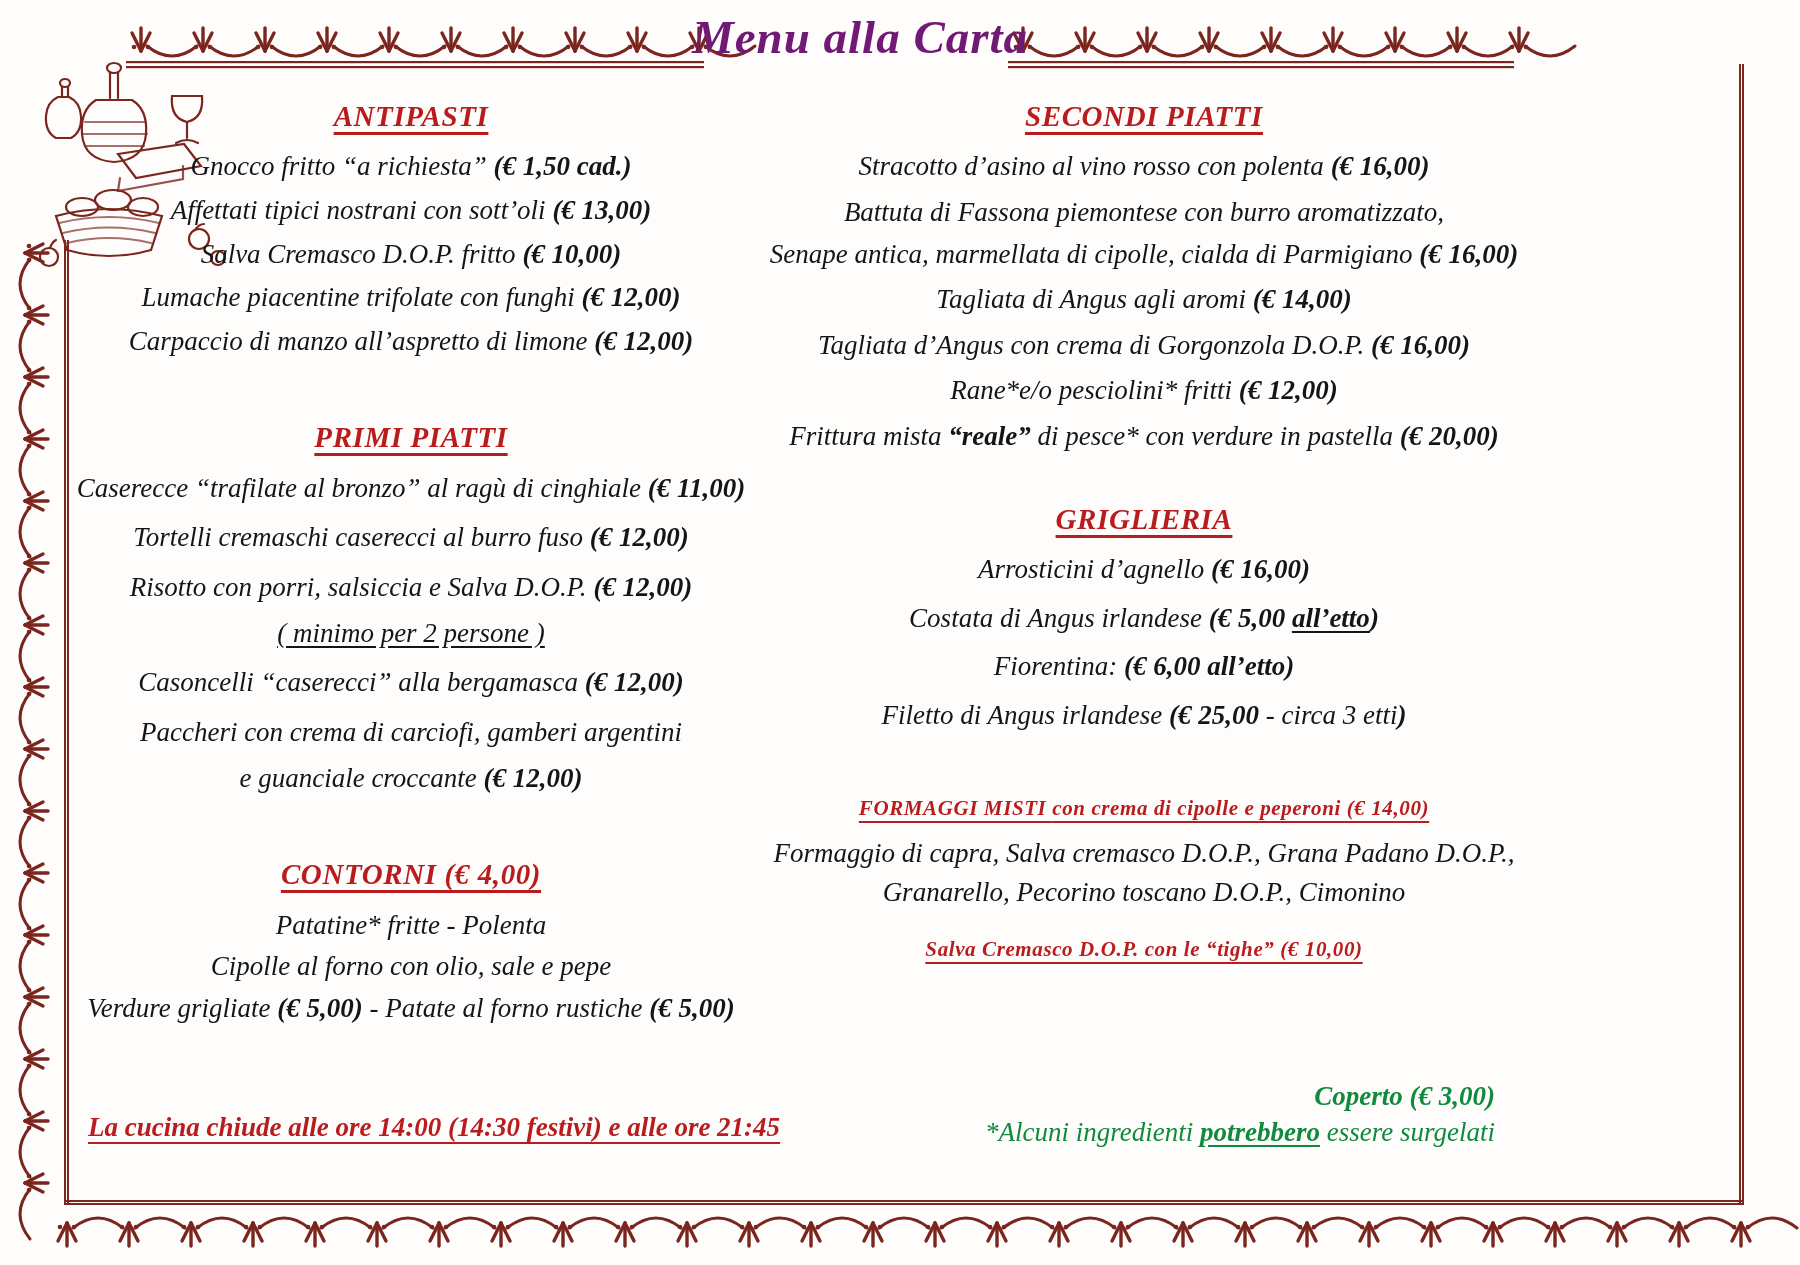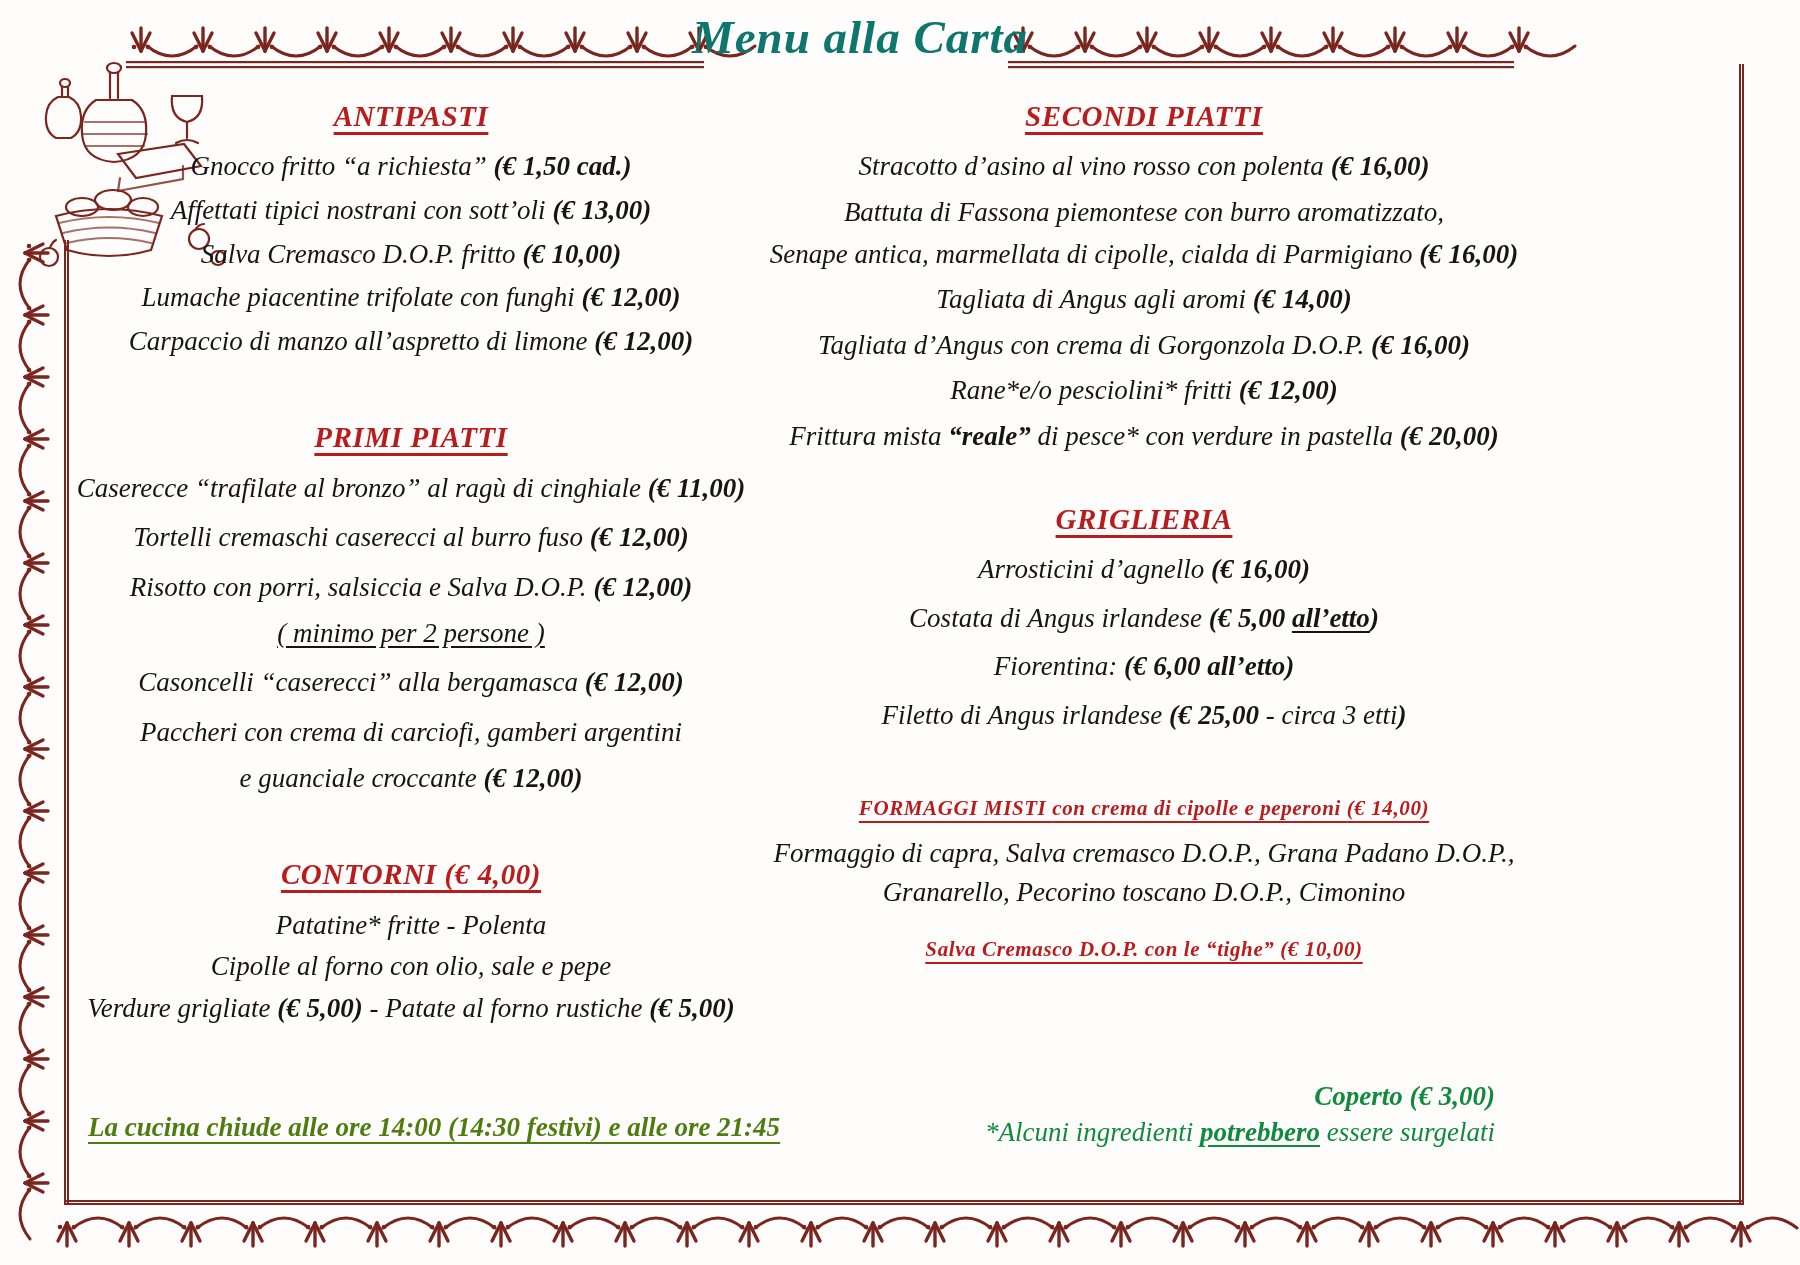--- a/index.html
+++ b/index.html
@@ -1,21 +1,21 @@
 <!DOCTYPE html>
 <html><head>
 <meta charset="utf-8">
 <style>
   html,body{margin:0;padding:0;background:#e8e8e8;}
   .page{position:relative;width:1800px;height:1265px;background:#fffdfc;overflow:hidden;
         font-family:"Liberation Serif","DejaVu Serif",serif;}
   
   .title{position:absolute;left:690px;top:12px;width:340px;text-align:center;
          font-style:italic;font-weight:bold;font-size:47px;line-height:1.1;
-         color:#0f766e;letter-spacing:1px;}
+         color:#701a75;letter-spacing:1px;}
   
   .orn{position:absolute;overflow:visible;}
   .orn-top-left{left:126px;top:22px;}
   .orn-top-right{left:1008px;top:22px;}
   .orn-bottom{left:52px;top:1206px;}
   .orn-left{left:54px;top:238px;transform:rotate(90deg);transform-origin:0 0;}
   .orn-right{left:1798px;top:1202px;transform:rotate(-90deg);transform-origin:0 0;}
   
   .frame-left{position:absolute;left:64px;top:240px;bottom:62px;width:0;border-left:5px double #7a251d;}
   .frame-right{position:absolute;right:56px;top:64px;bottom:62px;width:0;border-left:5px double #7a251d;}
@@ -36,21 +36,21 @@
   .col-left .sec-items-2 .item{margin:6px 0;}
   .col-right .items-grigliera .item{margin:13px 0;}
   .cont{margin-top:-4px !important;}
   .b{font-weight:bold;}
   .u{text-decoration:underline;text-underline-offset:4px;}
   .bu{font-weight:bold;text-decoration:underline;text-underline-offset:4px;}
   .heading-inline{white-space:nowrap;font-size:21px;text-decoration:underline;}
   .formaggi-lines .item{margin:8px 0;}
   
   .kitchen-note{position:absolute;left:88px;top:1112px;font-style:italic;font-weight:bold;font-size:27px;
-                color:#4d7c0f;text-decoration:underline;text-decoration-thickness:2px;text-underline-offset:6px;}
+                color:#b91c1c;text-decoration:underline;text-decoration-thickness:2px;text-underline-offset:6px;}
   .footer{position:absolute;right:305px;top:1078px;text-align:right;color:#108a3c;
           font-style:italic;font-size:27px;line-height:1.35;}
   .footer .coperto{font-weight:bold;}
 </style>
 </head>
 <body>
 
 <div class="page">
 
   <svg width="0" height="0" style="position:absolute" aria-hidden="true">

